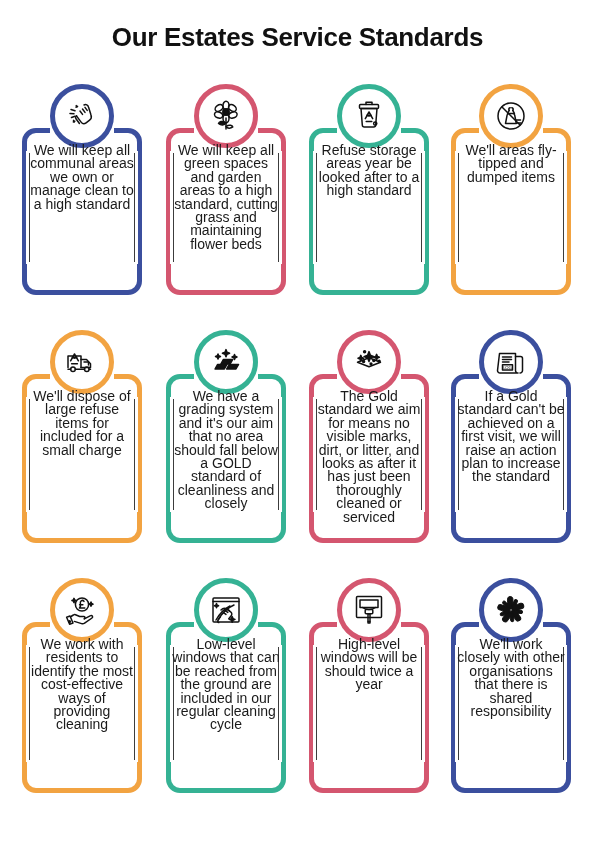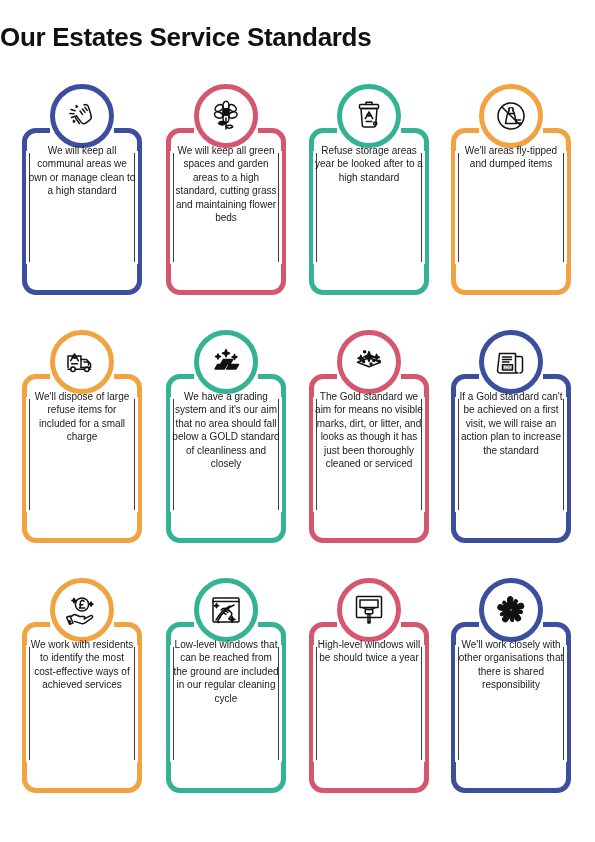--- a/index.html
+++ b/index.html
@@ -12,20 +12,21 @@
   #page {
     position:relative;
     width:595px; height:842px;
     background:#ffffff;
   }
 
   
   .page-title {
     position:absolute;
     top:22px; left:0; width:595px;
+    text-align:center;
     font-size:26px;
     font-weight:bold;
     letter-spacing:-0.3px;
     color:#111111;
     font-family:"Liberation Sans", sans-serif;
   }
 
   
   .row {
     position:absolute;
@@ -115,21 +116,21 @@
   }
   .icon-circle svg { display:block; }
 
   
   .caption {
     position:absolute;
     left:6px;
     right:6px;
     top:60px;
     text-align:center;
-    font-size:10px;
+    font-size:14px;
     line-height:13.4px;
     color:#1a1a1a;
     font-family:"Liberation Sans", sans-serif;
     z-index:7;
   }
 </style>
 </head>
 <body>
 
 <div id="page">
@@ -301,21 +302,21 @@
        <path d="M11.8 13.4 l.8 2 2 .8 -2 .8 -.8 2 -.8 -2 -2 -.8 2 -.8 z" fill="#111"></path>
        <path d="M27.6 12.4 l.8 2 2 .8 -2 .8 -.8 2 -.8 -2 -2 -.8 2 -.8 z" fill="#111"></path>
        <circle cx="15.6" cy="9.8" r="1" fill="#111"></circle>
        <circle cx="24.8" cy="18.6" r="1" fill="#111"></circle>
        <circle cx="14.6" cy="19.4" r="1" fill="#111"></circle>
        <circle cx="22" cy="21.8" r=".9" fill="#111"></circle>
        <circle cx="30.2" cy="19.2" r=".9" fill="#111"></circle>
      </g>
           </svg>
         </div>
-        <div class="caption">The Gold standard we aim for means no visible marks, dirt, or litter, and looks as though it has just been thoroughly cleaned or serviced</div>
+        <div class="caption">The Gold standard we aim for means no visible marks, dirt, or litter, and looks as after it has just been thoroughly cleaned or serviced</div>
       </div>
       <div class="card pos-3">
         <div class="card-box" style="border-color: rgb(59, 79, 158);">
           <div class="side-gap left"></div>
           <div class="tick left"></div>
           <div class="side-gap right"></div>
           <div class="tick right"></div>
         </div>
         <div class="notch"></div>
         <div class="icon-circle" style="border-color: rgb(59, 79, 158);">
@@ -349,21 +350,21 @@
        <path d="M17.6 14.7 h3.3"></path>
        <path d="M9 26.5 l2.4 -1.5 c.6 -.4 1.4 -.5 2.1 -.2 l4.2 1.7 h4.1 c1 0 1.6 1.2 .9 1.9 l-.4 .4"></path>
        <path d="M22.3 28.8 l6.3 -3.1 c1.5 -.8 2.8 1.3 1.4 2.3 l-7.4 5.1 c-.9 .6 -2 .8 -3 .5 l-7.3 -2.2"></path>
        <path d="M8 26 l3 7 -3.4 1.2 -3 -7 z"></path>
        <circle cx="7.6" cy="31.6" r=".8" fill="#111"></circle>
        <path d="M12 8.4 l.6 1.5 1.5 .6 -1.5 .6 -.6 1.5 -.6 -1.5 -1.5 -.6 1.5 -.6 z" fill="#111"></path>
        <path d="M29 12 l.6 1.5 1.5 .6 -1.5 .6 -.6 1.5 -.6 -1.5 -1.5 -.6 1.5 -.6 z" fill="#111"></path>
      </g>
           </svg>
         </div>
-        <div class="caption">We work with residents to identify the most cost-effective ways of achieved services</div>
+        <div class="caption">We work with residents to identify the most cost-effective ways of providing cleaning</div>
       </div>
       <div class="card pos-1">
         <div class="card-box" style="border-color: rgb(53, 178, 148);">
           <div class="side-gap left"></div>
           <div class="tick left"></div>
           <div class="side-gap right"></div>
           <div class="tick right"></div>
         </div>
         <div class="notch"></div>
         <div class="icon-circle" style="border-color: rgb(53, 178, 148);">

